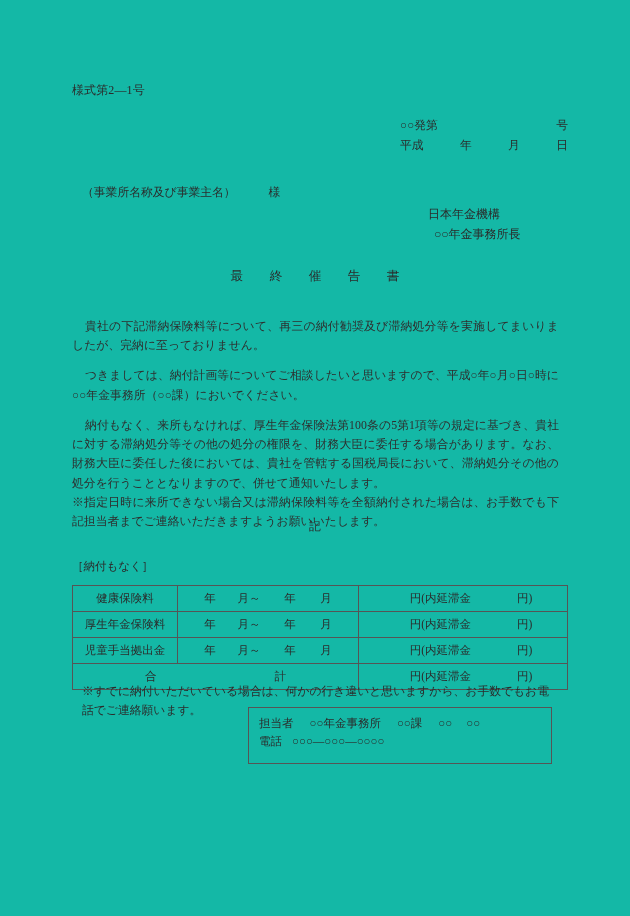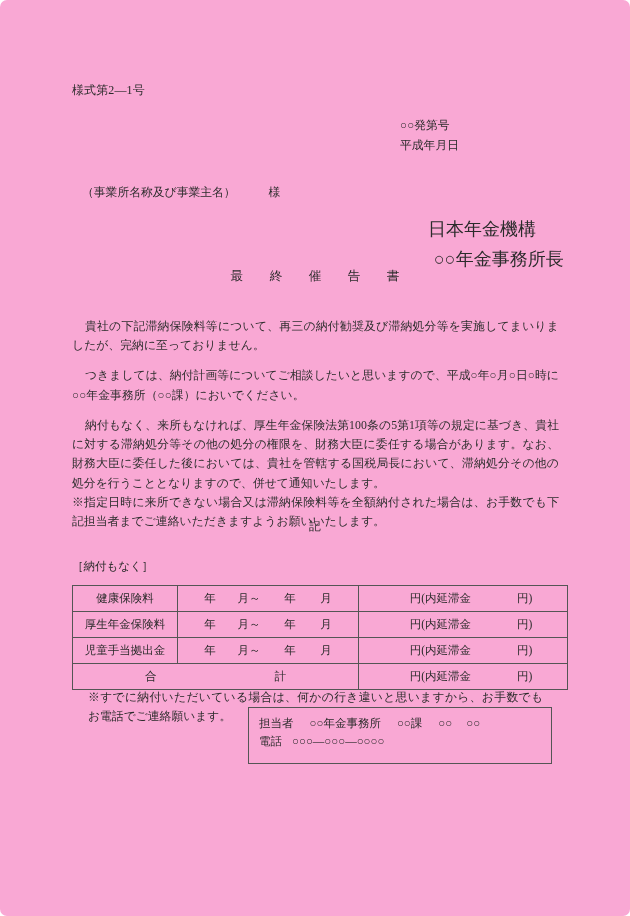--- a/index.html
+++ b/index.html
@@ -12,22 +12,21 @@
     height: 916px;
     position: relative;
     font-family: "Liberation Serif", "DejaVu Serif", serif;
     color: #2b2b2b;
     overflow: hidden;
   }
 
   .page {
     position: absolute;
     inset: 0;
-    background: #f9a8d4;
-    border-radius: 7px;
+    background: #14b8a6;
   }
 
   
   .doc-text {
     font-size: 11.8px;
     line-height: 1.62;
     letter-spacing: 0.02em;
     color: #2e2e2e;
   }
 
@@ -43,21 +42,21 @@
   
   .header-right {
     position: absolute;
     left: 400px;
     top: 118px;
     width: 168px;
     font-size: 11.8px;
   }
   .hdr-line {
     display: flex;
-    justify-content: flex-start;
+    justify-content: space-between;
     align-items: baseline;
     height: 20px;
     white-space: nowrap;
   }
   .hdr-line .lead { }
   .hdr-line .mid { }
   .hdr-line .tail { }
 
   
   .addressee {
@@ -68,22 +67,22 @@
     white-space: nowrap;
   }
   .addressee .honorific {
     margin-left: 30px;
   }
 
   
   .issuer {
     position: absolute;
     left: 428px;
-    top: 215px;
-    font-size: 18px;
+    top: 205px;
+    font-size: 12px;
     line-height: 1.65;
     white-space: nowrap;
   }
   .issuer .org { display: block; }
   .issuer .office { display: block; margin-left: 6px; }
 
   
   .doc-title {
     position: absolute;
     left: 0;
@@ -187,21 +186,21 @@
   
   .table-note {
     position: absolute;
     left: 72px;
     top: 672px;
     width: 487px;
     font-size: 11.8px;
     line-height: 1.6;
     text-align: justify;
   }
-  .table-note p { margin: 16px; }
+  .table-note p { margin: 10px; }
 
   
   .contact-box {
     position: absolute;
     left: 248px;
     top: 707px;
     width: 304px;
     height: 57px;
     border: 1px solid #555;
     box-sizing: border-box;

